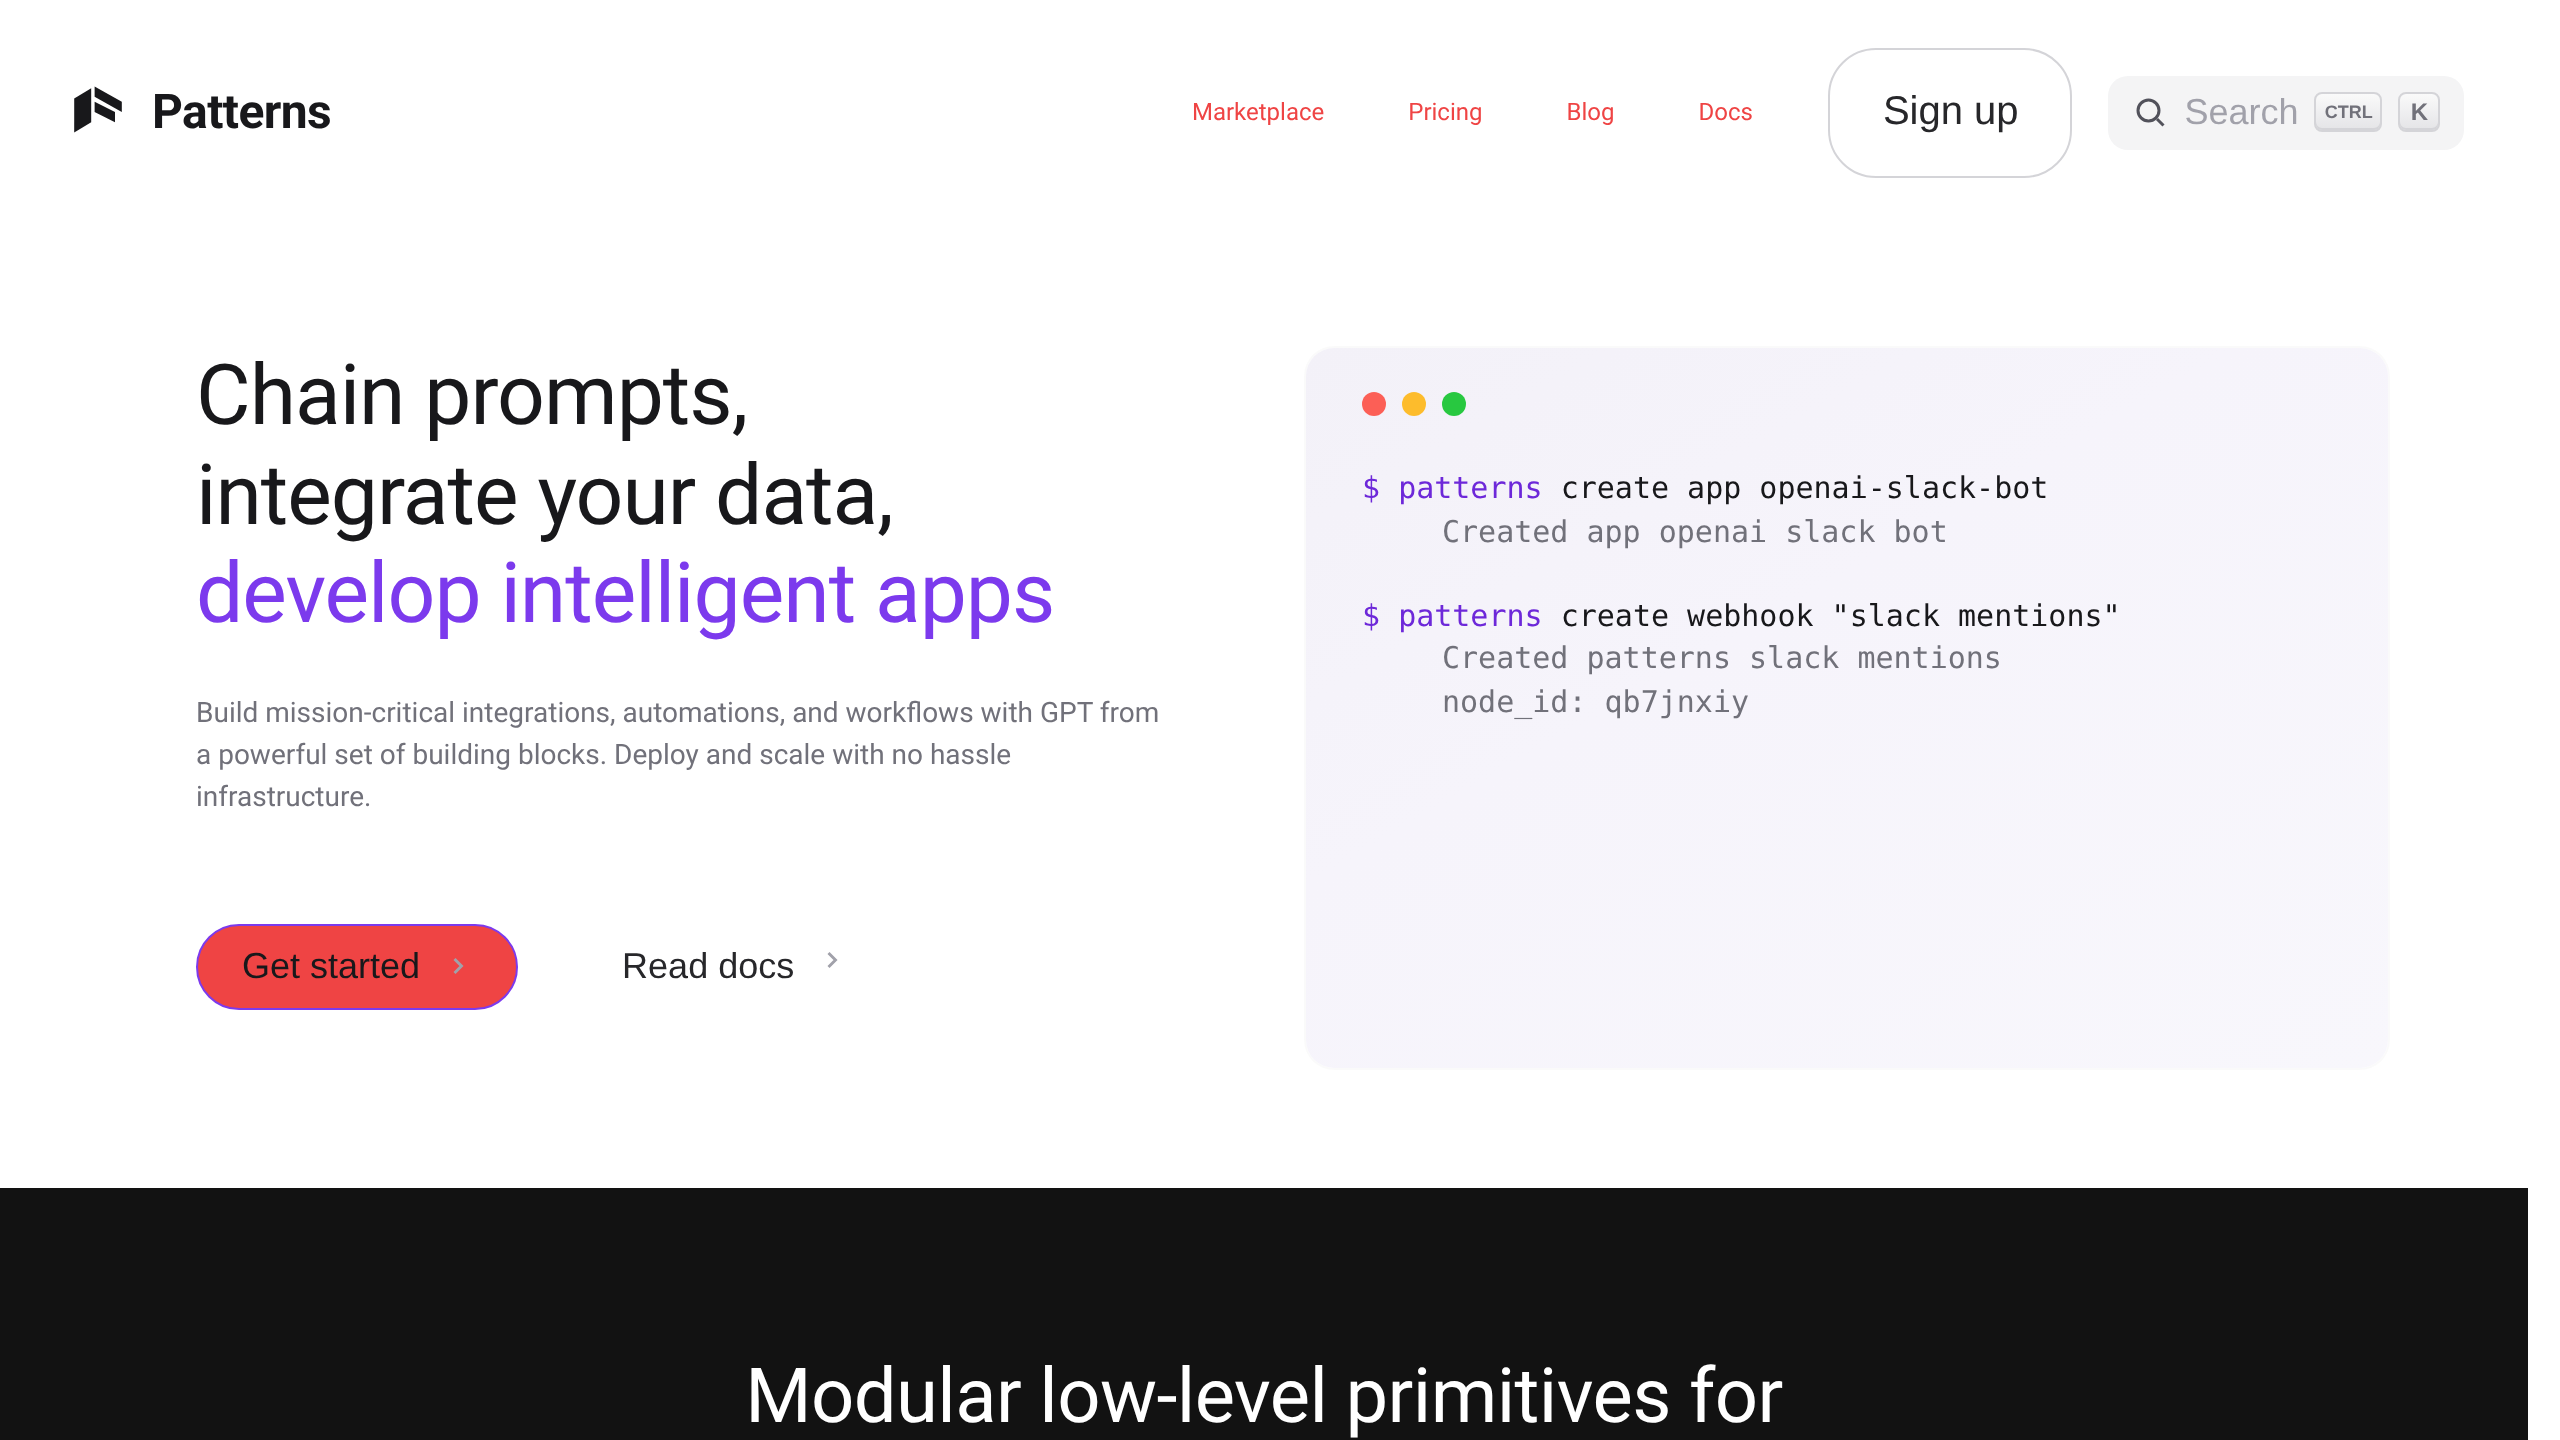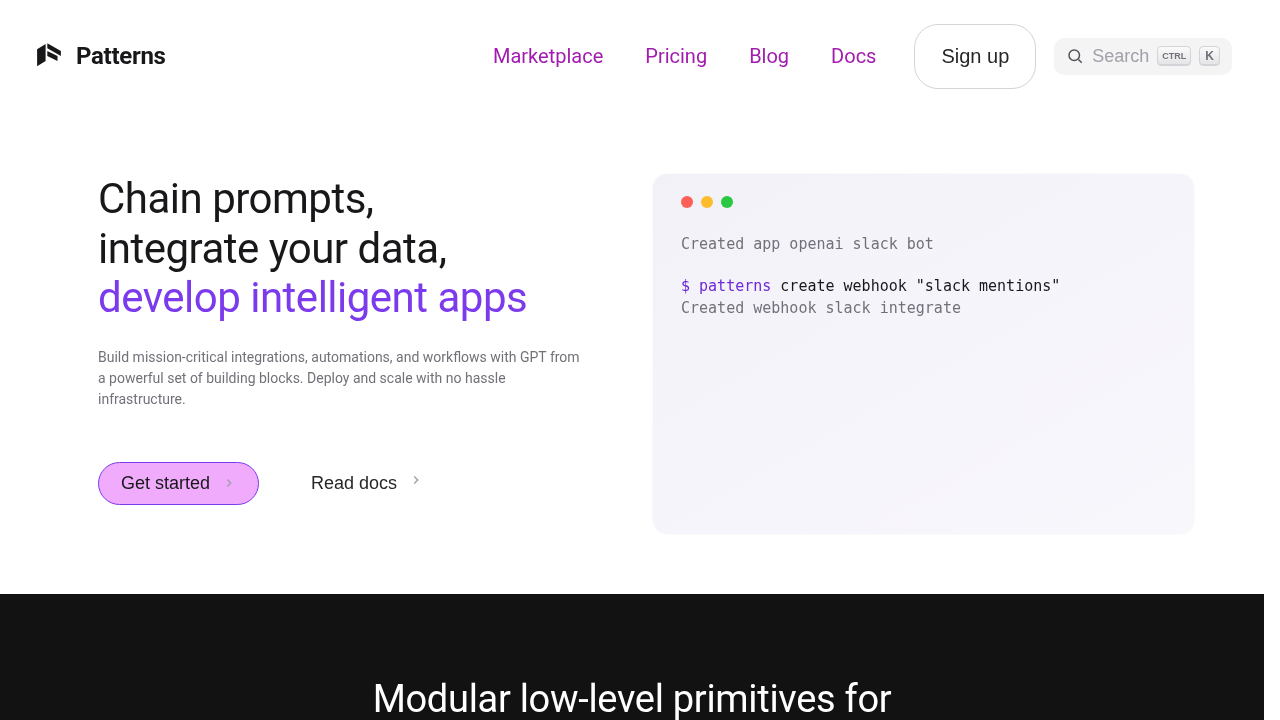--- a/index.html
+++ b/index.html
@@ -9,51 +9,51 @@
     ::-webkit-scrollbar-thumb { background: #c1c1c1; }
 
     
     .nav { display: flex; align-items: center; justify-content: space-between; padding: 30px 32px 0 32px; height: 82px; }
     .logo { display: flex; align-items: center; gap: 10px; text-decoration: none; color: #18181b; }
     .logo-mark { width: 34px; height: 34px; position: relative; }
     .logo-mark svg { width: 100%; height: 100%; }
     .logo-text { font-size: 24px; font-weight: 700; letter-spacing: -0.3px; }
     .nav-right { display: flex; align-items: center; gap: 18px; }
     .nav-links { display: flex; align-items: center; gap: 42px; margin-right: 20px; }
-    .nav-link { font-size: 20px; color: #a21caf; text-decoration: none; cursor: pointer; }
+    .nav-link { font-size: 12px; color: #ef4444; text-decoration: none; cursor: pointer; }
     .signup-btn { font-size: 20px; color: #27272a; background: #fff; border: 1px solid #d4d4d8; border-radius: 24px; padding: 20px 26px; cursor: pointer; }
     .search-btn { display: flex; align-items: center; gap: 8px; background: #f4f4f5; border: none; border-radius: 10px; padding: 8px 12px; cursor: pointer; min-width: 158px; }
     .search-icon { width: 18px; height: 18px; display: flex; align-items: center; justify-content: center; }
     .search-placeholder { font-size: 18px; color: #a1a1aa; flex: 1; text-align: left; }
     .kbd { background: linear-gradient(180deg, #fafafa, #e4e4e7); border: 1px solid #d4d4d8; border-radius: 4px; font-size: 9px; font-weight: 600; color: #71717a; padding: 4px 4px; min-width: 18px; text-align: center; box-shadow: inset 0 -1px 0 #d4d4d8; }
     .kbd.k { font-size: 12px; padding: 2px 5px; }
 
     
     .hero { display: flex; padding: 92px 70px 60px 98px; gap: 60px; }
     .hero-left { flex: 0 0 495px; }
     .hero-title { font-size: 42px; font-weight: 400; line-height: 1.18; letter-spacing: -0.5px; color: #18181b; }
     .hero-title .accent { color: #7c3aed; }
     .hero-sub { margin-top: 24px; font-size: 14px; line-height: 1.5; color: #71717a; max-width: 485px; }
     .hero-ctas { margin-top: 52px; display: flex; align-items: center; gap: 52px; }
-    .cta-primary { display: inline-flex; align-items: center; gap: 12px; border: 1.5px solid #7c3aed; color: #18181b; background: #f0abfc; border-radius: 24px; padding: 10px 22px; font-size: 18px; cursor: pointer; }
+    .cta-primary { display: inline-flex; align-items: center; gap: 12px; border: 1.5px solid #7c3aed; color: #18181b; background: #ef4444; border-radius: 24px; padding: 10px 22px; font-size: 18px; cursor: pointer; }
     .cta-secondary { display: inline-flex; align-items: flex-start; gap: 12px; color: #27272a; font-size: 18px; cursor: pointer; text-decoration: none; background: none; border: none; }
     .chev { width: 14px; height: 14px; display: inline-flex; align-items: center; justify-content: center; }
 
     
     .terminal { flex: 1; background: linear-gradient(150deg, #f3f1f8 0%, #f6f4fb 40%, #f8f7fc 100%); border-radius: 14px; padding: 22px 28px 40px 28px; min-height: 360px; box-shadow: 0 0 0 1px rgba(0,0,0,0.02); }
     .term-dots { display: flex; gap: 8px; margin-bottom: 26px; }
     .dot { width: 12px; height: 12px; border-radius: 50%; }
     .dot.r { background: #fc5f56; }
     .dot.y { background: #fdbc2c; }
     .dot.g { background: #28c840; }
     .term-body { font-family: ui-monospace, SFMono-Regular, Menlo, Consolas, monospace; font-size: 15px; line-height: 1.45; color: #52525b; }
     .term-body .prompt { color: #6d28d9; }
     .term-body .cmd { color: #6d28d9; }
     .term-body .arg { color: #18181b; }
-    .term-body .out { color: #71717a; }
+    .term-body .out { color: #71717a; margin-left: 40px; }
     .term-body .url { font-style: italic; color: #71717a; }
     .term-line { white-space: pre; }
     .term-blank { height: 20px; }
 
     
     .dark { background: #121212; color: #fff; padding: 82px 0 0 0; text-align: center; min-height: 200px; }
     .dark h2 { font-size: 38px; font-weight: 400; line-height: 1.22; letter-spacing: -0.3px; max-width: 700px; margin: 0 auto; }
   </style>
 </head>
 <body>
@@ -119,24 +119,26 @@
     </div>
   </div>
 
   <div class="terminal">
     <div class="term-dots">
       <span class="dot r"></span>
       <span class="dot y"></span>
       <span class="dot g"></span>
     </div>
     <div class="term-body">
+      <div class="term-line"><span class="prompt">$</span> <span class="cmd">patterns</span><span class="arg"> create app openai-slack-bot</span></div>
       <div class="term-line out">Created app openai slack bot</div>
       <div class="term-blank"></div>
       <div class="term-line"><span class="prompt">$</span> <span class="cmd">patterns</span><span class="arg"> create webhook "slack mentions"</span></div>
-      <div class="term-line out">Created webhook slack integrate</div>
+      <div class="term-line out">Created patterns slack mentions</div>
+      <div class="term-line out">node_id: qb7jnxiy</div>
     </div>
   </div>
 </section>
 
 <section class="dark">
   <h2>
     <span>Modular low-level primitives for</span><br>
     
   </h2>
 </section>

